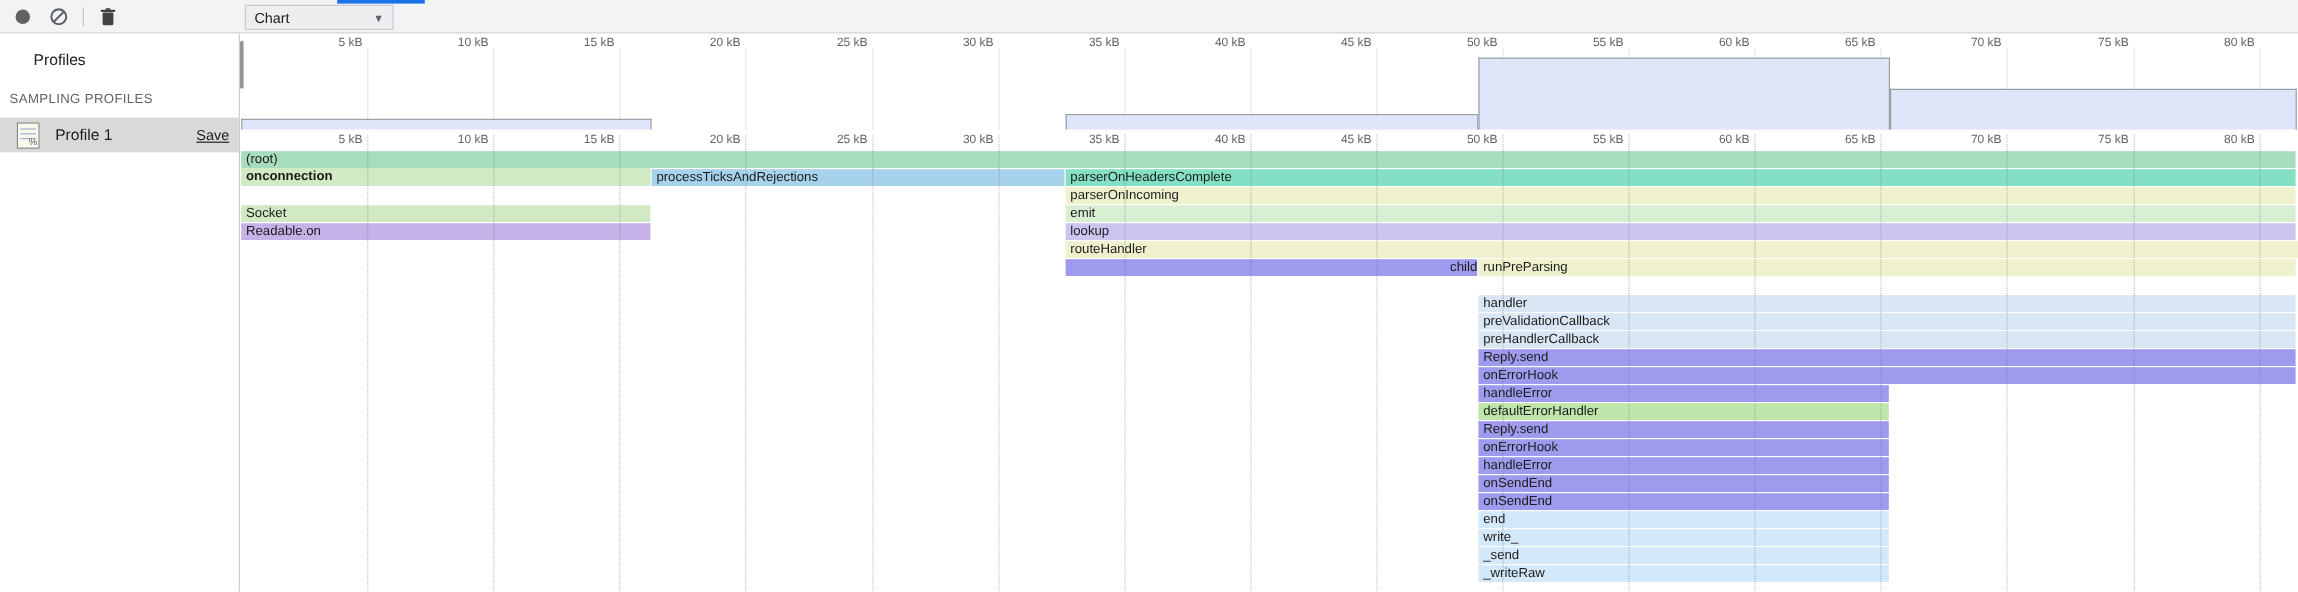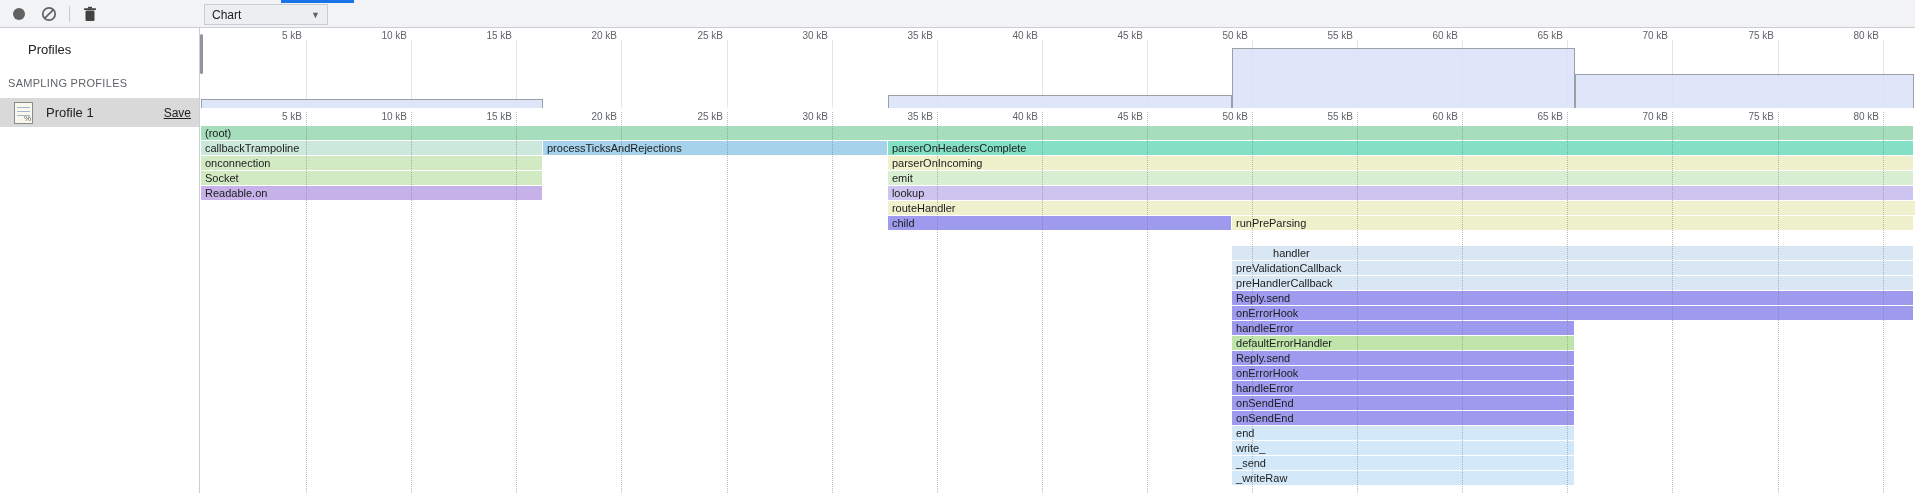--- a/index.html
+++ b/index.html
@@ -50,21 +50,21 @@
   .grid-overview { position:absolute; top:12px; height:68px; width:1px;
     background:#e4e6eb; z-index:1; }
   .grid-flame { position:absolute; top:84px; bottom:0; width:0;
     border-left:1px dotted rgba(110,110,110,.45); z-index:3; pointer-events:none; }
   .ov-seg { position:absolute; background:rgba(218,224,248,.88);
     border:1px solid #9aa0a6; border-bottom:none; z-index:2; cursor:ew-resize; }
   .bar { position:absolute; height:14px; z-index:2; font-size:11px; line-height:14px;
     color:#1c1c1c; white-space:nowrap; overflow:hidden; cursor:pointer; }
   .bar span { position:relative; z-index:4; padding-left:4px;margin-top:44px; }
   .bar.dotted { background-image:radial-gradient(rgba(255,255,255,.85) 1px, transparent 1.3px);
-    background-size:6px 6px; }
+    background-size:6px 6px;text-align:right; }
 </style>
 </head>
 <body>
 
 <div class="toolbar">
   <div class="tab-underline"></div>
   <div class="tb-icons">
     <div class="icon-btn">
       <div class="record-dot"></div>
     </div>
@@ -171,30 +171,30 @@
     <div class="grid-overview" style="left: 1683px;"></div>
     <div class="grid-flame" style="left: 1683px;"></div>
     <div class="ov-seg" style="left: 1px; width: 341.995px; top: 71px; height: 9px; background: rgba(220, 226, 248, 0.88); border-color: rgb(154, 160, 166);"></div>
     <div class="ov-seg" style="left: 687.934px; width: 344.097px; top: 67px; height: 13px; background: rgba(220, 226, 248, 0.88); border-color: rgb(154, 160, 166);"></div>
     <div class="ov-seg" style="left: 1032.03px; width: 343.046px; top: 20px; height: 60px; background: rgba(220, 226, 248, 0.88); border-color: rgb(154, 160, 166);"></div>
     <div class="ov-seg" style="left: 1375.08px; width: 339.053px; top: 46px; height: 34px; background: rgba(220, 226, 248, 0.88); border-color: rgb(154, 160, 166);"></div>
     <div class="bar" style="left: 1px; width: 1712.13px; top: 98px; height: 14px; background: rgb(165, 221, 189);"><span>(root)</span></div>
     <div class="bar" style="left: 1px; width: 340.995px; top: 113px; height: 14px; background: rgb(203, 232, 218);"><span>callbackTrampoline</span></div>
     <div class="bar" style="left: 687.934px; width: 1025.2px; top: 113px; height: 14px; background: rgb(131, 224, 196);"><span>parserOnHeadersComplete</span></div>
     <div class="bar" style="left: 342.995px; width: 343.938px; top: 113px; height: 14px; background: rgb(166, 210, 236);"><span>processTicksAndRejections</span></div>
-    <div class="bar" style="left: 1px; width: 340.995px; top: 128px; height: 14px; background: rgb(210, 234, 196);"><span>onconnection</span></div>
+    <div class="bar" style="left: 1px; width: 340.995px; top: 112px; height: 14px; background: rgb(210, 234, 196); font-weight: bold;"><span>onconnection</span></div>
     <div class="bar" style="left: 687.934px; width: 1025.2px; top: 128px; height: 14px; background: rgb(239, 241, 205);"><span>parserOnIncoming</span></div>
     <div class="bar" style="left: 1px; width: 340.995px; top: 143px; height: 14px; background: rgb(210, 234, 196);"><span>Socket</span></div>
     <div class="bar" style="left: 687.934px; width: 1025.2px; top: 143px; height: 14px; background: rgb(217, 239, 210);"><span>emit</span></div>
     <div class="bar" style="left: 1px; width: 340.995px; top: 158px; height: 14px; background: rgb(198, 178, 233);"><span>Readable.on</span></div>
     <div class="bar" style="left: 687.934px; width: 1025.2px; top: 158px; height: 14px; background: rgb(205, 197, 239);"><span>lookup</span></div>
     <div class="bar" style="left: 687.934px; width: 1035px; top: 173px; height: 14px; background: rgb(239, 241, 205);"><span>routeHandler</span></div>
     <div class="bar dotted" style="left: 687.934px; width: 343.097px; top: 188px; height: 14px; background: rgb(158, 155, 239);"><span>child</span></div>
     <div class="bar" style="left: 1032.03px; width: 681.099px; top: 188px; height: 14px; background: rgb(239, 241, 205);"><span>runPreParsing</span></div>
-    <div class="bar" style="left: 1032.03px; width: 681.099px; top: 218px; height: 14px; background: rgb(217, 231, 244); padding-left: 37px;"><span>handler</span></div>
+    <div class="bar" style="left: 1032.03px; width: 681.099px; top: 218px; height: 14px; background: rgb(217, 231, 244);"><span>handler</span></div>
     <div class="bar" style="left: 1032.03px; width: 681.099px; top: 233px; height: 14px; background: rgb(217, 231, 244);"><span>preValidationCallback</span></div>
     <div class="bar" style="left: 1032.03px; width: 681.099px; top: 248px; height: 14px; background: rgb(217, 231, 244);"><span>preHandlerCallback</span></div>
     <div class="bar" style="left: 1032.03px; width: 681.099px; top: 263px; height: 14px; background: rgb(158, 155, 239);"><span>Reply.send</span></div>
     <div class="bar" style="left: 1032.03px; width: 681.099px; top: 278px; height: 14px; background: rgb(158, 155, 239);"><span>onErrorHook</span></div>
     <div class="bar" style="left: 1032.03px; width: 342.046px; top: 293px; height: 14px; background: rgb(158, 155, 239);"><span>handleError</span></div>
     <div class="bar" style="left: 1032.03px; width: 342.046px; top: 308px; height: 14px; background: rgb(191, 229, 171);"><span>defaultErrorHandler</span></div>
     <div class="bar" style="left: 1032.03px; width: 342.046px; top: 323px; height: 14px; background: rgb(158, 155, 239);"><span>Reply.send</span></div>
     <div class="bar" style="left: 1032.03px; width: 342.046px; top: 338px; height: 14px; background: rgb(158, 155, 239);"><span>onErrorHook</span></div>
     <div class="bar" style="left: 1032.03px; width: 342.046px; top: 353px; height: 14px; background: rgb(158, 155, 239);"><span>handleError</span></div>
     <div class="bar" style="left: 1032.03px; width: 342.046px; top: 368px; height: 14px; background: rgb(158, 155, 239);"><span>onSendEnd</span></div>

